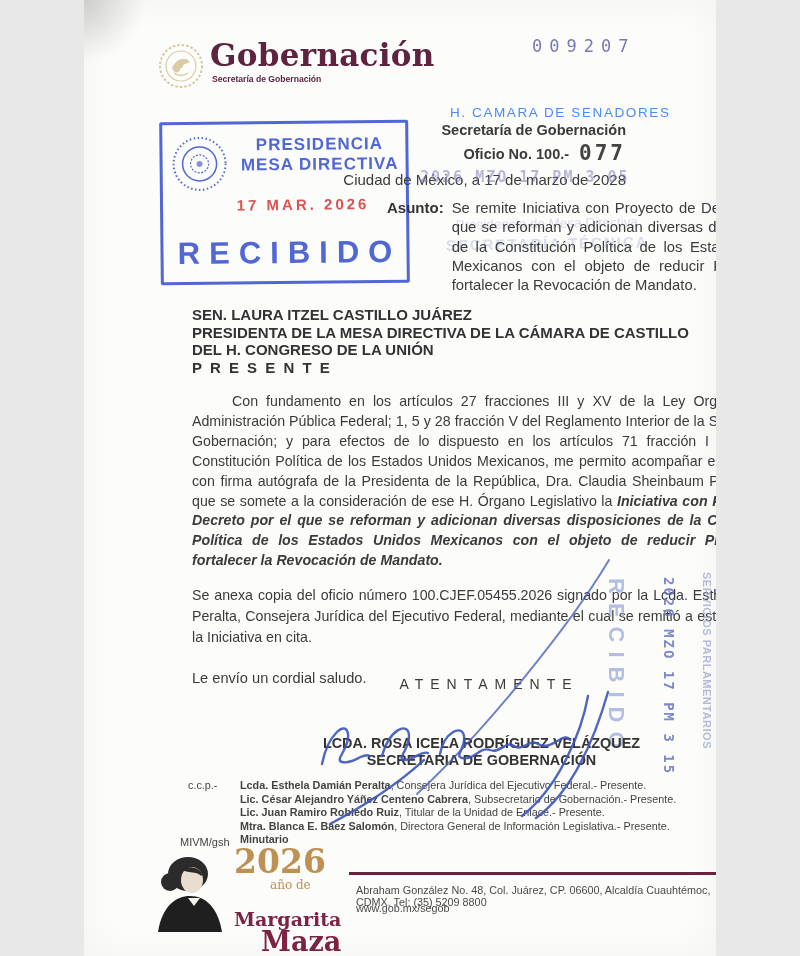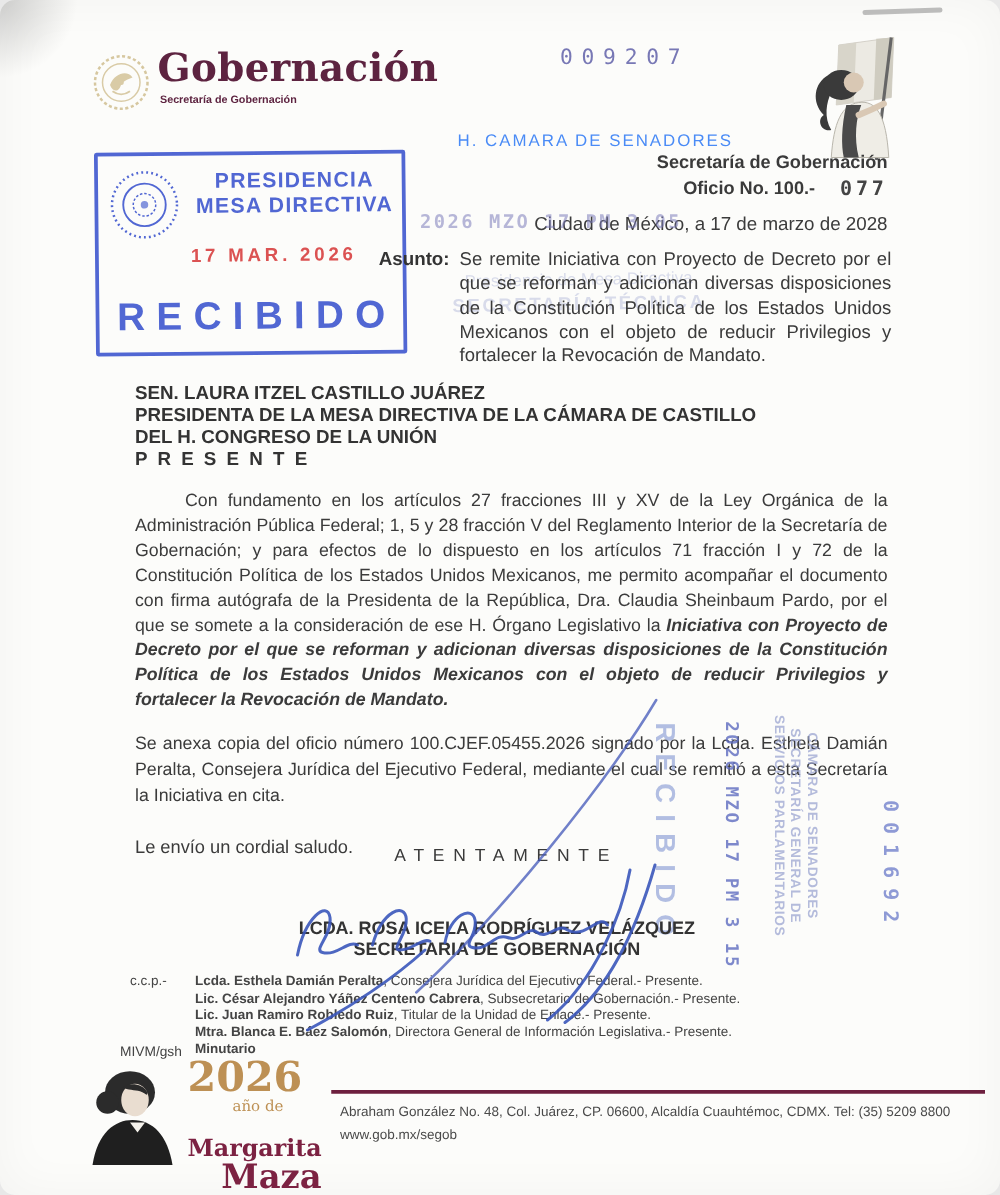--- a/index.html
+++ b/index.html
@@ -1,38 +1,38 @@
 <!DOCTYPE html>
 <html><head>
 <meta charset="utf-8">
 <style>
   html,body{margin:0;padding:0;background:#e8e8e8;}
-  .page{position:relative;width:800px;height:956px;background:#fcfcfa;overflow:hidden;
+  .page{position:relative;width:632px;height:956px;background:#fcfcfa;overflow:hidden;
         font-family:"Liberation Sans",sans-serif;color:#3b3b3b;margin:0 auto;
-        box-shadow:inset 0 0 40px rgba(0,0,0,0.04);border-radius:12px;}
+        box-shadow:inset 0 0 40px rgba(0,0,0,0.04);}
   .corner-smudge{position:absolute;left:0;top:0;width:90px;height:90px;
         background:radial-gradient(circle at 0 0, rgba(110,110,110,.30), transparent 62px);}
   .scan-mark{position:absolute;left:690px;top:7px;width:64px;height:4px;background:#8a8a8a;
         opacity:.55;border-radius:2px;transform:rotate(-2deg);}
 
   
   .logo{position:absolute;left:74px;top:40px;display:flex;align-items:flex-start;}
   .logo-text-title{font-family:"DejaVu Serif",serif;font-weight:bold;font-size:31px;
         color:#5d2340;letter-spacing:.3px;line-height:1;}
   .logo-text-sub{font-size:8.6px;font-weight:bold;color:#5d2340;margin-top:3px;margin-left:2px;}
   .folio-top{position:absolute;left:448px;top:36px;font-family:"DejaVu Sans Mono",monospace;
         font-weight:normal;font-size:17px;color:#6a6aae;letter-spacing:7px;opacity:.9;}
   .flag-img{position:absolute;left:643px;top:26px;}
   .senate-stamp-line{position:absolute;left:366px;top:105px;font-size:13.5px;font-weight:normal;
         color:#3b82f6;letter-spacing:1.6px;opacity:.92;}
   .office-block{position:absolute;right:90px;top:122px;text-align:right;}
   .office-l1{font-size:14.5px;font-weight:bold;color:#3a3a3a;line-height:1.15;}
   .office-l2{font-size:14.5px;font-weight:bold;color:#3a3a3a;margin-top:2px;}
-  .office-num{font-family:"DejaVu Sans Mono",monospace;font-size:16px;letter-spacing:3px;
-        color:#444;font-weight:bold;margin-left:20px;vertical-align:-1px;}
+  .office-num{font-family:"DejaVu Sans Mono",monospace;font-size:21px;letter-spacing:3px;
+        color:#444;font-weight:bold;margin-left:10px;vertical-align:-1px;}
 
   
   .recv-stamp{position:absolute;left:76px;top:121px;width:243px;height:157px;
         border:3px solid #3f57cf;border-radius:2px;transform:rotate(-.6deg);opacity:.9;}
   .recv-seal{position:absolute;left:8px;top:10px;}
   .recv-t1{position:absolute;left:78px;top:11px;width:158px;text-align:center;font-size:17px;
         font-weight:bold;color:#3f57cf;letter-spacing:1px;}
   .recv-t2{position:absolute;left:78px;top:31px;width:158px;text-align:center;font-size:17px;
         font-weight:bold;color:#3f57cf;letter-spacing:1px;}
   .recv-date{position:absolute;left:55px;top:72px;width:170px;text-align:center;font-size:15px;

